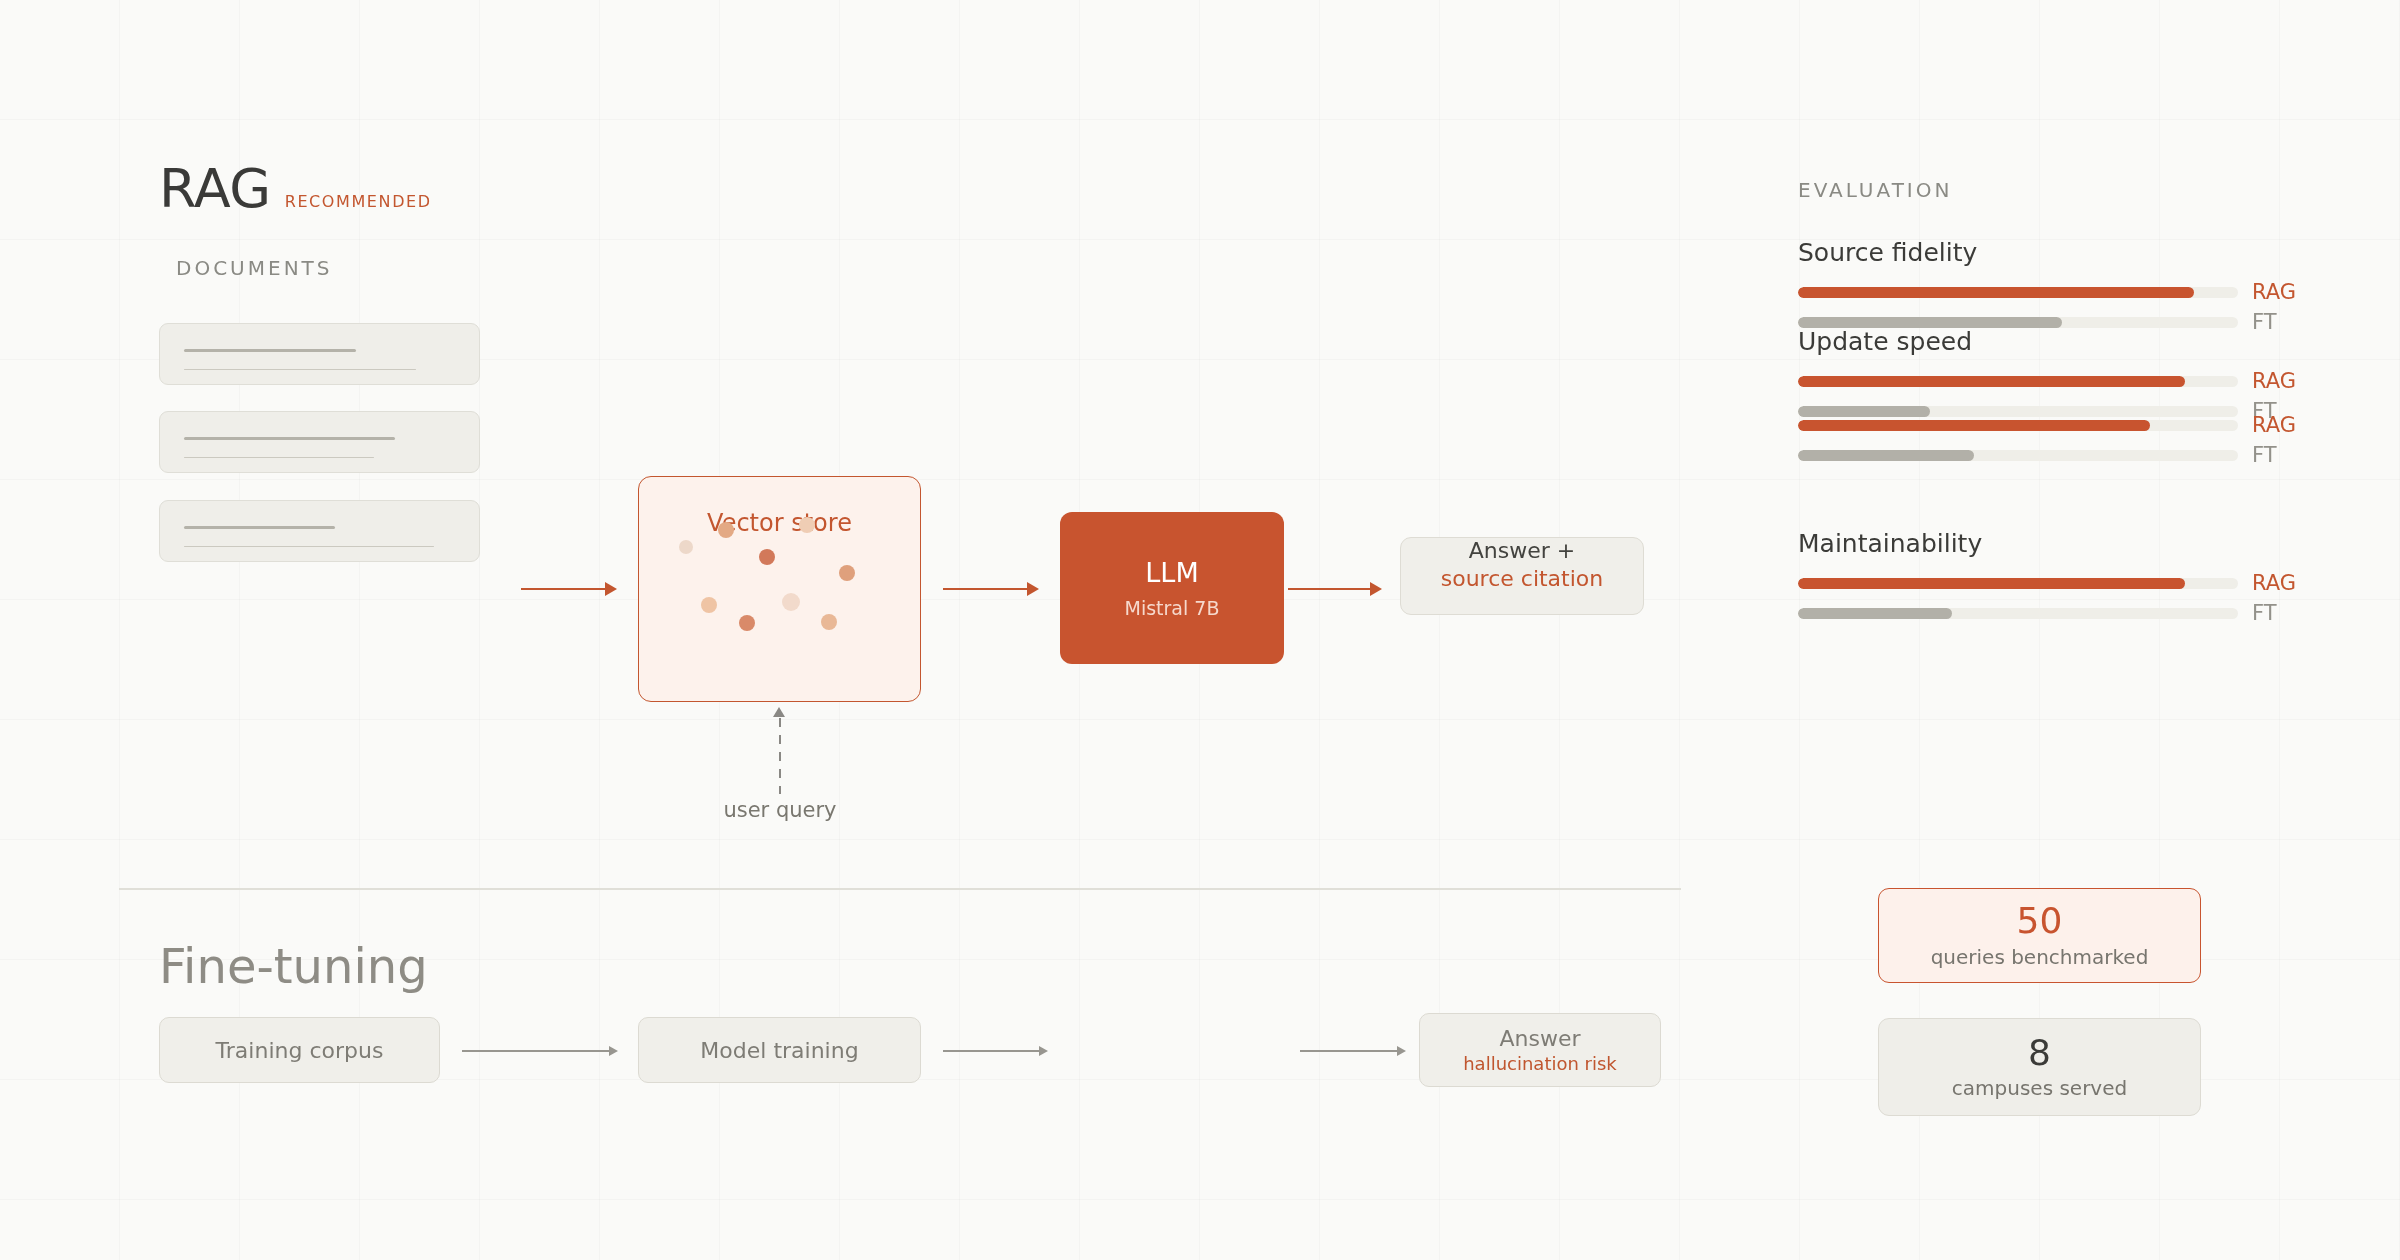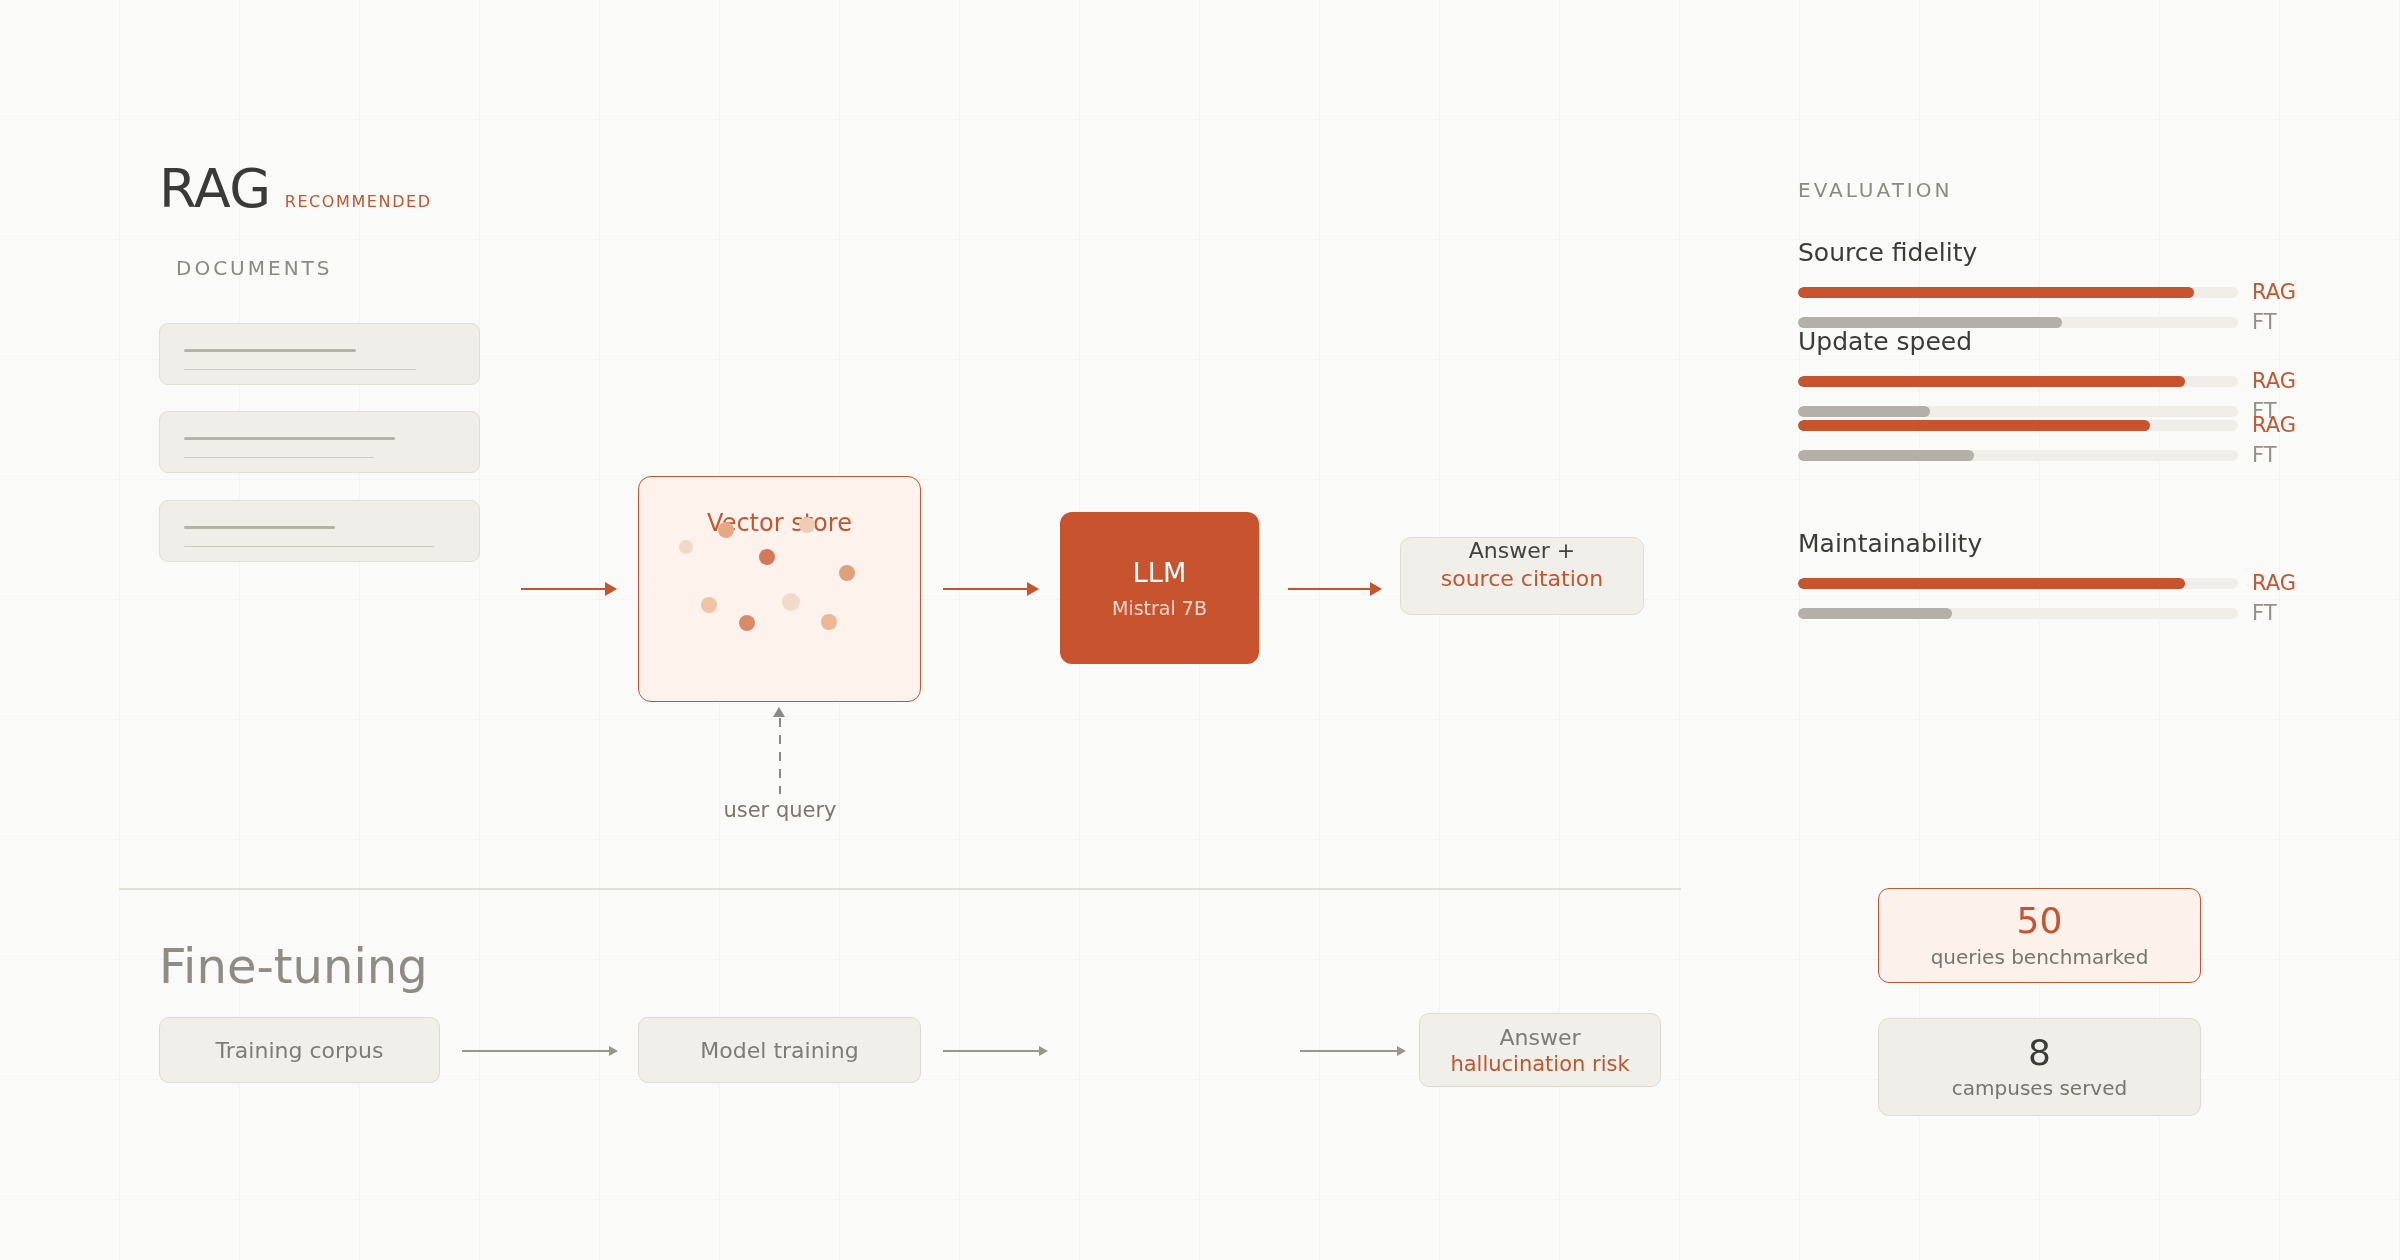--- a/index.html
+++ b/index.html
@@ -76,21 +76,21 @@
   }
   #vector-store-label {
     position: absolute; top: 32px; left: 0; right: 0;
     text-align: center; font-size: 24px; color: #C3562F;
   }
   .vdot { position: absolute; border-radius: 50%; }
 
   
   #llm-box {
     position: absolute; left: 1060px; top: 512px;
-    width: 199px; height: 152px;
+    width: 224px; height: 152px;
     background: #C8542F; border-radius: 12px;
     display: flex; flex-direction: column;
     align-items: center; justify-content: center; gap: 9px;
   }
   #llm-title { font-size: 27px; color: #FFFFFF; }
   #llm-sub { font-size: 19px; color: #F6D9CD; }
 
   
   #answer-box {
     position: absolute; left: 1400px; top: 537px;
@@ -132,21 +132,21 @@
     position: absolute; left: 159px; top: 938px;
     font-size: 48px; color: #8E8C85; font-weight: 400;
   }
   .ft-box {
     position: absolute; top: 1017px; height: 66px;
     background: #F0EFEA; border: 1px solid #DCDAD2; border-radius: 10px;
     display: flex; flex-direction: column;
     align-items: center; justify-content: center; gap: 2px;
   }
   .ft-box .t1 { font-size: 22px; color: #7E7C75; }
-  .ft-box .t2 { font-size: 21px; color: #C0562F; }
+  .ft-box .t2 { font-size: 18px; color: #C0562F; }
   #ft-box-0 { left: 159px; width: 281px; }
   #ft-box-1 { left: 638px; width: 283px; }
   #ft-box-2 { left: 1078px; width: 200px; }
   #ft-box-3 { left: 1419px; width: 242px; height: 74px; top: 1013px; }
 
   
   .metric { position: absolute; left: 1798px; width: 500px; }
   .metric-label {
     font-size: 25px; color: #3B3B38; margin-bottom: 15px;
   }

